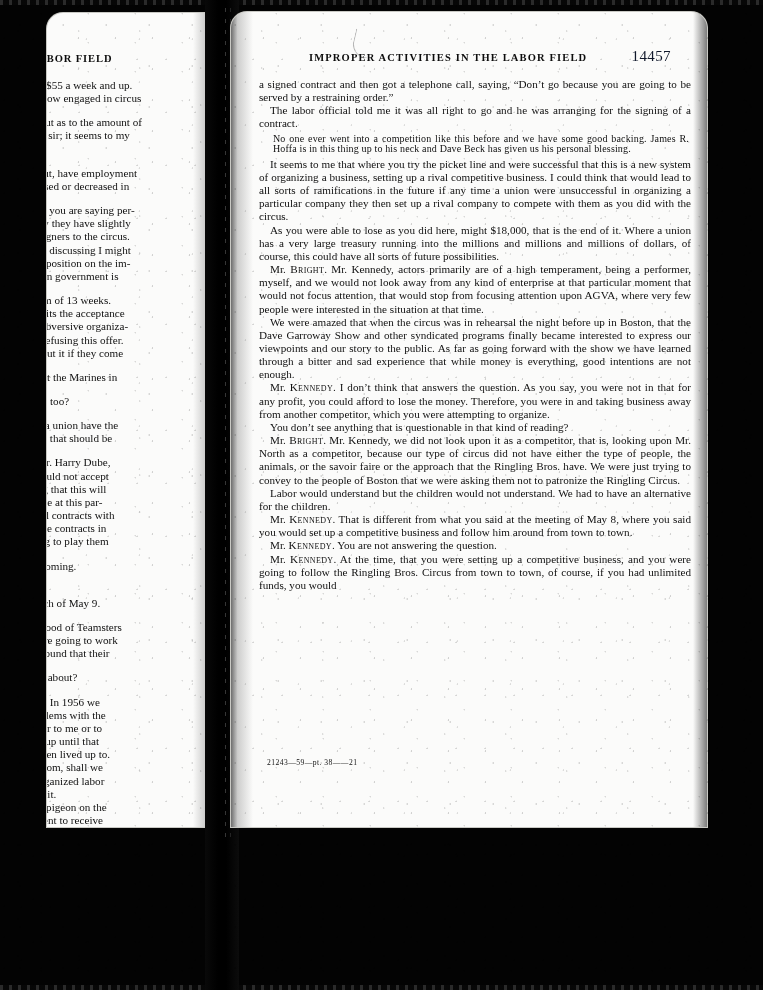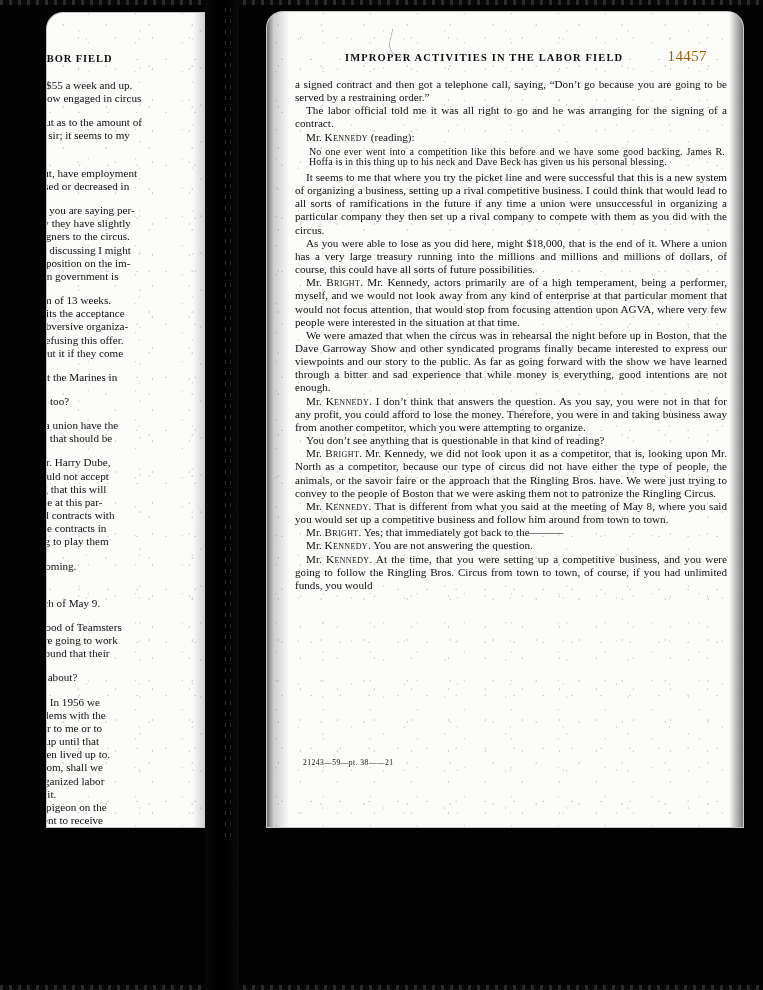--- a/index.html
+++ b/index.html
@@ -32,21 +32,21 @@
     overflow:hidden;
     box-shadow:0 0 0 1px #c9c9c4;
   }
   
   #page-left{
     left:47px;top:13px;width:172px;height:814px;
     border-top-right-radius:0;
   }
   
   #page-right{
-    left:231px;top:12px;width:476px;height:815px;margin-left:36px;
+    left:231px;top:12px;width:476px;height:815px;
   }
 
   
   .gutter-shade-l{
     position:absolute;right:0;top:0;width:26px;height:100%;
     background:linear-gradient(90deg,rgba(0,0,0,0) 0%,rgba(40,40,40,.30) 65%,rgba(15,15,15,.75) 100%);
     pointer-events:none;
   }
   .gutter-shade-r{
     position:absolute;left:0;top:0;width:22px;height:100%;
@@ -77,21 +77,21 @@
     position:absolute;
     font-size:10.5px;letter-spacing:.9px;
     color:#0d0d0d;white-space:nowrap;
     font-variant:small-caps;
     font-weight:600;
   }
   #rh-left{left:8px;top:40px;}
   #rh-right{left:78px;top:40px;letter-spacing:1.15px;}
   #folio-right{
     position:absolute;right:36px;top:36px;
-    font-size:15px;color:#a16207;letter-spacing:.4px;
+    font-size:15px;color:#0f172a;letter-spacing:.4px;
   }
 
   .col{
     position:absolute;
     color:#101010;
     text-align:justify;
     text-justify:inter-word;
     hyphens:none;
   }
   #col-right{
@@ -218,31 +218,30 @@
   </div>
 
   <div class="sheet" id="page-right">
     <div class="page-inner">
       <div id="artefact"></div>
       <div class="runhead" id="rh-right">IMPROPER ACTIVITIES IN THE LABOR FIELD</div>
       <div id="folio-right">14457</div>
       <div class="col" id="col-right">
           <p class="noind">a signed contract and then got a telephone call, saying, “Don’t go because you are going to be served by a restraining order.”</p>
           <p>The labor official told me it was all right to go and he was arranging for the signing of a contract.</p>
-          <p>Mr. <span class="sc">Kennedy</span> (reading):</p>
           <p class="quote">No one ever went into a competition like this before and we have some good backing.  James R. Hoffa is in this thing up to his neck and Dave Beck has given us his personal blessing.</p>
           <p>It seems to me that where you try the picket line and were successful that this is a new system of organizing a business, setting up a rival competitive business.  I could think that would lead to all sorts of ramifications in the future if any time a union were unsuccessful in organizing a particular company they then set up a rival company to compete with them as you did with the circus.</p>
           <p>As you were able to lose as you did here, might $18,000, that is the end of it.  Where a union has a very large treasury running into the millions and millions and millions of dollars, of course, this could have all sorts of future possibilities.</p>
           <p>Mr. <span class="sc">Bright</span>. Mr. Kennedy, actors primarily are of a high temperament, being a performer, myself, and we would not look away from any kind of enterprise at that particular moment that would not focus attention, that would stop from focusing attention upon AGVA, where very few people were interested in the situation at that time.</p>
           <p>We were amazed that when the circus was in rehearsal the night before up in Boston, that the Dave Garroway Show and other syndicated programs finally became interested to express our viewpoints and our story to the public.  As far as going forward with the show we have learned through a bitter and sad experience that while money is everything, good intentions are not enough.</p>
           <p>Mr. <span class="sc">Kennedy</span>. I don’t think that answers the question.  As you say, you were not in that for any profit, you could afford to lose the money.  Therefore, you were in and taking business away from another competitor, which you were attempting to organize.</p>
           <p>You don’t see anything that is questionable in that kind of reading?</p>
           <p>Mr. <span class="sc">Bright</span>. Mr. Kennedy, we did not look upon it as a competitor, that is, looking upon Mr. North as a competitor, because our type of circus did not have either the type of people, the animals, or the savoir faire or the approach that the Ringling Bros. have.  We were just trying to convey to the people of Boston that we were asking them not to patronize the Ringling Circus.</p>
+          <p>Labor would understand but the children would not understand. We had to have an alternative for the children.</p>
           <p>Mr. <span class="sc">Kennedy</span>. That is different from what you said at the meeting of May 8, where you said you would set up a competitive business and follow him around from town to town.</p>
-          <p>Mr. <span class="sc">Bright</span>.  Yes; that immediately got back to the———</p>
           <p>Mr. <span class="sc">Kennedy</span>.  You are not answering the question.</p>
           <p>Mr. <span class="sc">Kennedy</span>.  At the time, that you were setting up a competitive business, and you were going to follow the Ringling Bros. Circus from town to town, of course, if you had unlimited funds, you would</p>
         </div>
       <div class="folio-foot">21243—59—pt. 38——21</div>
     </div>
     <div class="gutter-shade-r"></div>
     <div class="edge-shade"></div>
   </div>
 
   <div id="speckle"></div>

